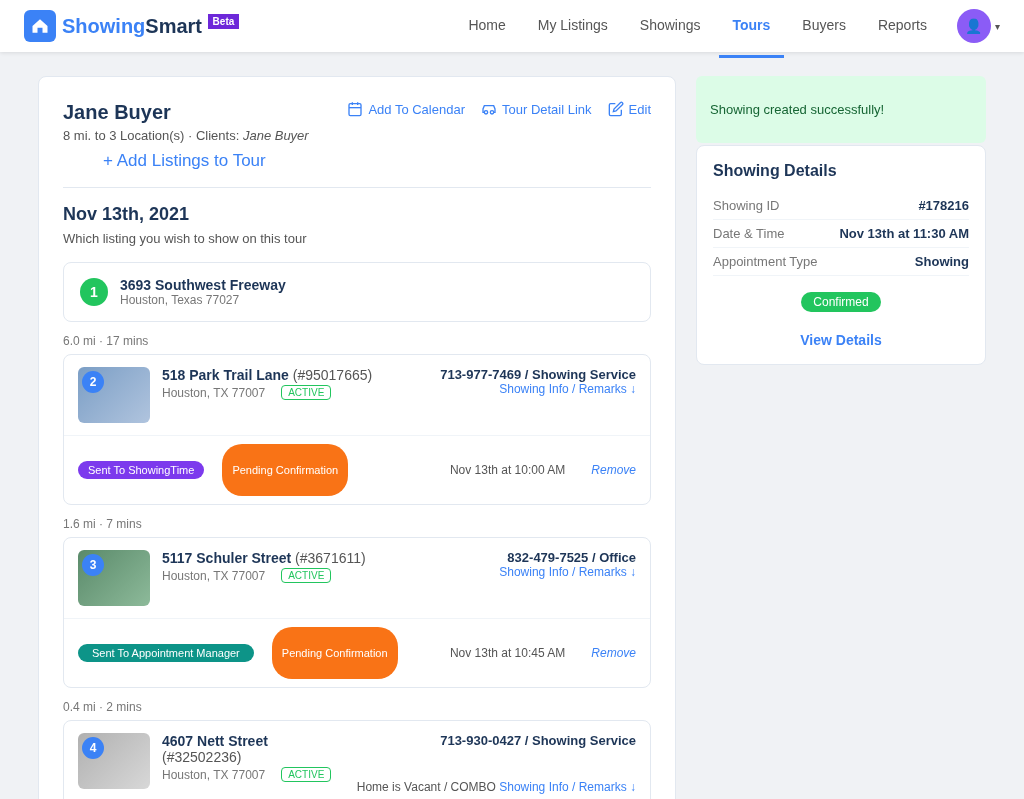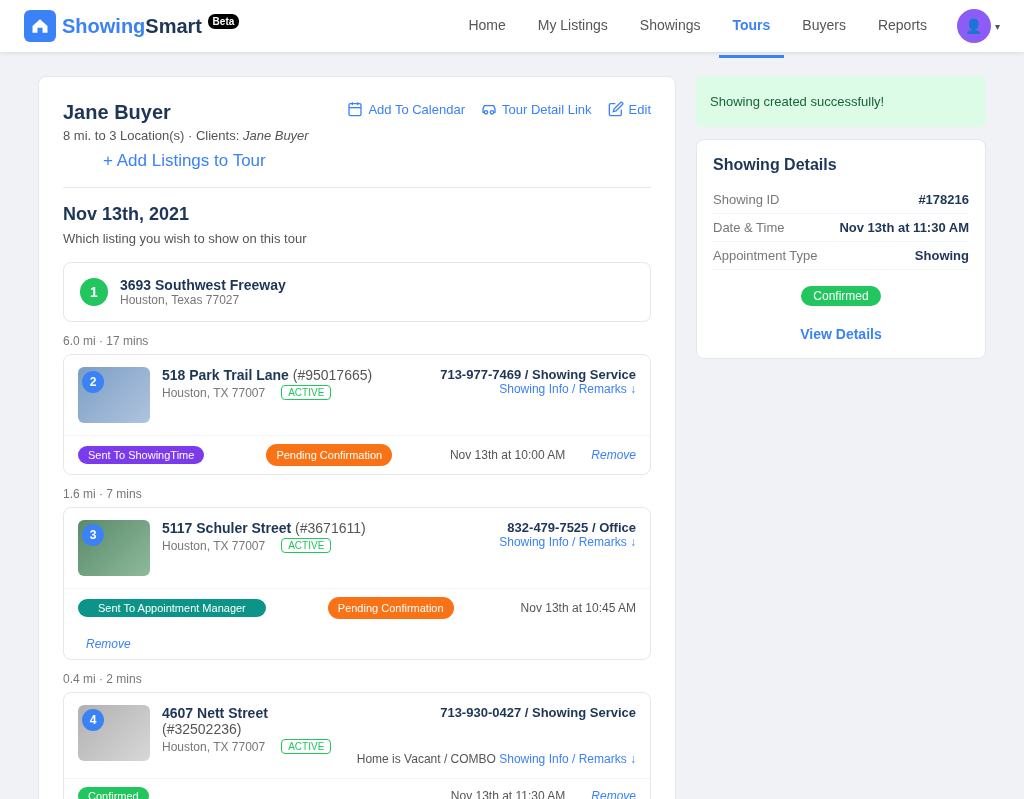--- a/index.html
+++ b/index.html
@@ -4,21 +4,21 @@
   <style>
     * { box-sizing: border-box; margin: 0; padding: 0; }
     body { font-family: 'Segoe UI', Arial, sans-serif; background: #f0f2f5; min-height: 100vh; font-size: 14px; color: #333; }
 
     
     .header { background: #fff; display: flex; align-items: center; padding: 0 24px; height: 52px; box-shadow: 0 1px 4px rgba(0,0,0,0.1); }
     .logo-area { display: flex; align-items: center; gap: 6px; margin-right: auto; }
     .logo-icon { width: 32px; height: 32px; background: #3b82f6; border-radius: 6px; display: flex; align-items: center; justify-content: center; color: #fff; font-size: 18px; }
     .logo-text { font-size: 20px; font-weight: 700; color: #1d3557; }
     .logo-text span { color: #3b82f6; }
-    .beta-badge { background: #000000; color: #fff; font-size: 10px; font-weight: 700; padding: 2px 5px; border-radius: 7px; vertical-align: super; }
+    .beta-badge { background: #6d28d9; color: #fff; font-size: 10px; font-weight: 700; padding: 2px 5px; border-radius: 0; vertical-align: super; }
     .nav { display: flex; align-items: center; gap: 4px; }
     .nav-item { padding: 6px 14px; color: #555; font-size: 14px; cursor: pointer; border-bottom: 3px solid transparent; height: 64px; display: flex; align-items: center; text-decoration: none; }
     .nav-item.active { color: #3b82f6; border-bottom: 3px solid #3b82f6; font-weight: 600; }
     .avatar { width: 34px; height: 34px; border-radius: 50%; background: #8b5cf6; overflow: hidden; display: flex; align-items: center; justify-content: center; color: #fff; font-size: 14px; margin-left: 16px; cursor: pointer; }
     .chevron-down { font-size: 10px; color: #555; margin-left: 4px; cursor: pointer; }
 
     
     .main-wrapper { max-width: 980px; margin: 24px auto; padding: 0 16px; display: flex; gap: 20px; }
 
     
@@ -55,29 +55,29 @@
     .listing-info { flex: 1; }
     .listing-name { font-weight: 700; font-size: 14px; color: #1d3557; }
     .listing-id { font-weight: 400; color: #555; }
     .listing-loc { font-size: 12px; color: #777; margin-top: 2px; display: flex; align-items: center; gap: 16px; }
     .active-tag { background: transparent; border: 1px solid #22c55e; color: #22c55e; font-size: 10px; padding: 1px 6px; border-radius: 4px; }
     .listing-contact { text-align: right; }
     .listing-phone { font-size: 13px; font-weight: 600; color: #1d3557; }
     .showing-info-link { color: #3b82f6; font-size: 12px; cursor: pointer; }
     .listing-card-bottom { display: flex; align-items: center; gap: 18px; padding: 8px 14px; flex-wrap: wrap; border-top: 1px solid #f0f4f8; }
     .tag-purple { background: #7c3aed; color: #fff; font-size: 11px; padding: 3px 10px; border-radius: 20px; white-space: nowrap; }
-    .tag-orange { background: #f97316; color: #fff; font-size: 11px; padding: 5px 10px; border-radius: 20px; white-space: nowrap; margin-left: 44px; }
-    .tag-teal { background: #0d9488; color: #fff; font-size: 11px; padding: 3px 20px; border-radius: 20px; white-space: nowrap; }
+    .tag-orange { background: #f97316; color: #fff; font-size: 11px; padding: 20px 10px; border-radius: 20px; white-space: nowrap; }
+    .tag-teal { background: #0d9488; color: #fff; font-size: 11px; padding: 3px 14px; border-radius: 20px; white-space: nowrap; }
     .tag-confirmed { background: #22c55e; color: #fff; font-size: 11px; padding: 3px 10px; border-radius: 20px; white-space: nowrap; }
     .appt-time { font-size: 12px; color: #555; margin-left: auto; }
     .remove-link { color: #3b82f6; font-size: 12px; cursor: pointer; margin-left: 8px; font-style: italic; }
 
     
     .right-panel { width: 290px; flex-shrink: 0; }
-    .success-banner { background: #dcfce7; color: #166534; font-size: 13px; padding: 18px 14px; border-radius: 6px; margin-bottom: 12px; }
+    .success-banner { background: #dcfce7; color: #166534; font-size: 13px; padding: 26px 14px; border-radius: 6px; margin-bottom: 2px; }
     .showing-details-card { background: #fff; border: 1px solid #e2e8f0; border-radius: 8px; padding: 16px; }
     .showing-details-title { font-size: 16px; font-weight: 700; color: #1d3557; margin-bottom: 12px; }
     .detail-row { display: flex; justify-content: space-between; padding: 6px 0; border-bottom: 1px solid #f0f4f8; align-items: center; }
     .detail-row:last-of-type { border-bottom: none; }
     .detail-label { font-size: 13px; color: #777; }
     .detail-value { font-size: 13px; font-weight: 600; color: #1d3557; text-align: right; }
     .confirmed-badge { background: #22c55e; color: #fff; font-size: 12px; padding: 3px 12px; border-radius: 20px; display: inline-block; margin: 10px auto; }
     .view-details-btn { color: #3b82f6; font-size: 14px; font-weight: 600; cursor: pointer; text-align: center; display: block; margin-top: 10px; }
     .badge-center { text-align: center; margin-top: 6px; }
 

